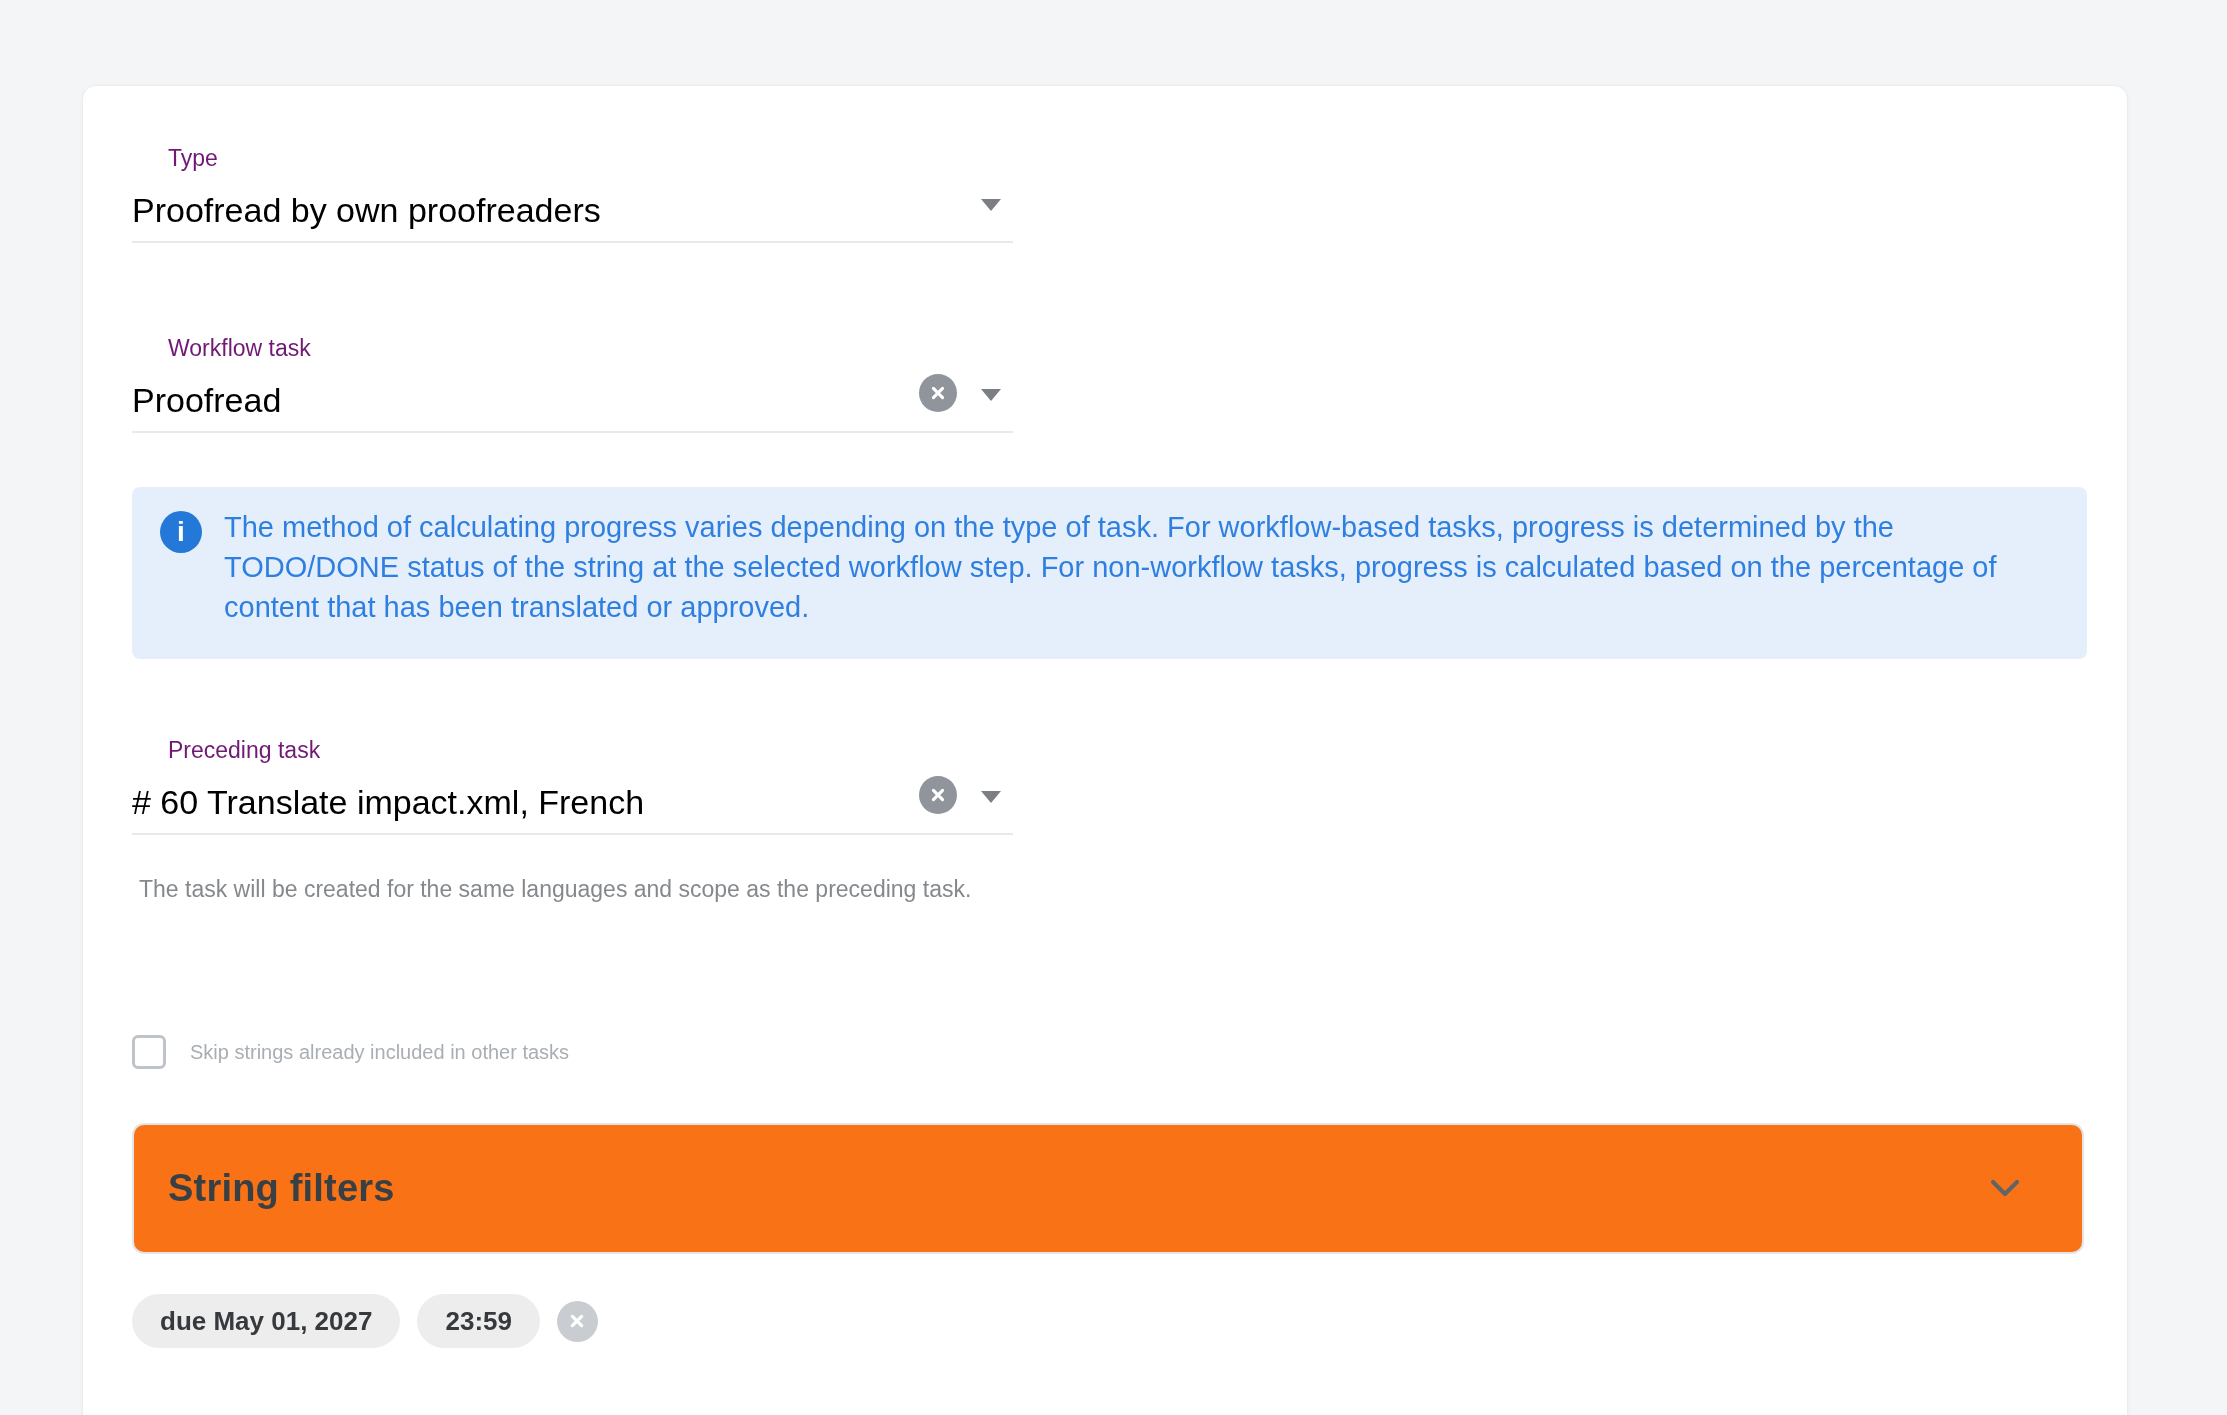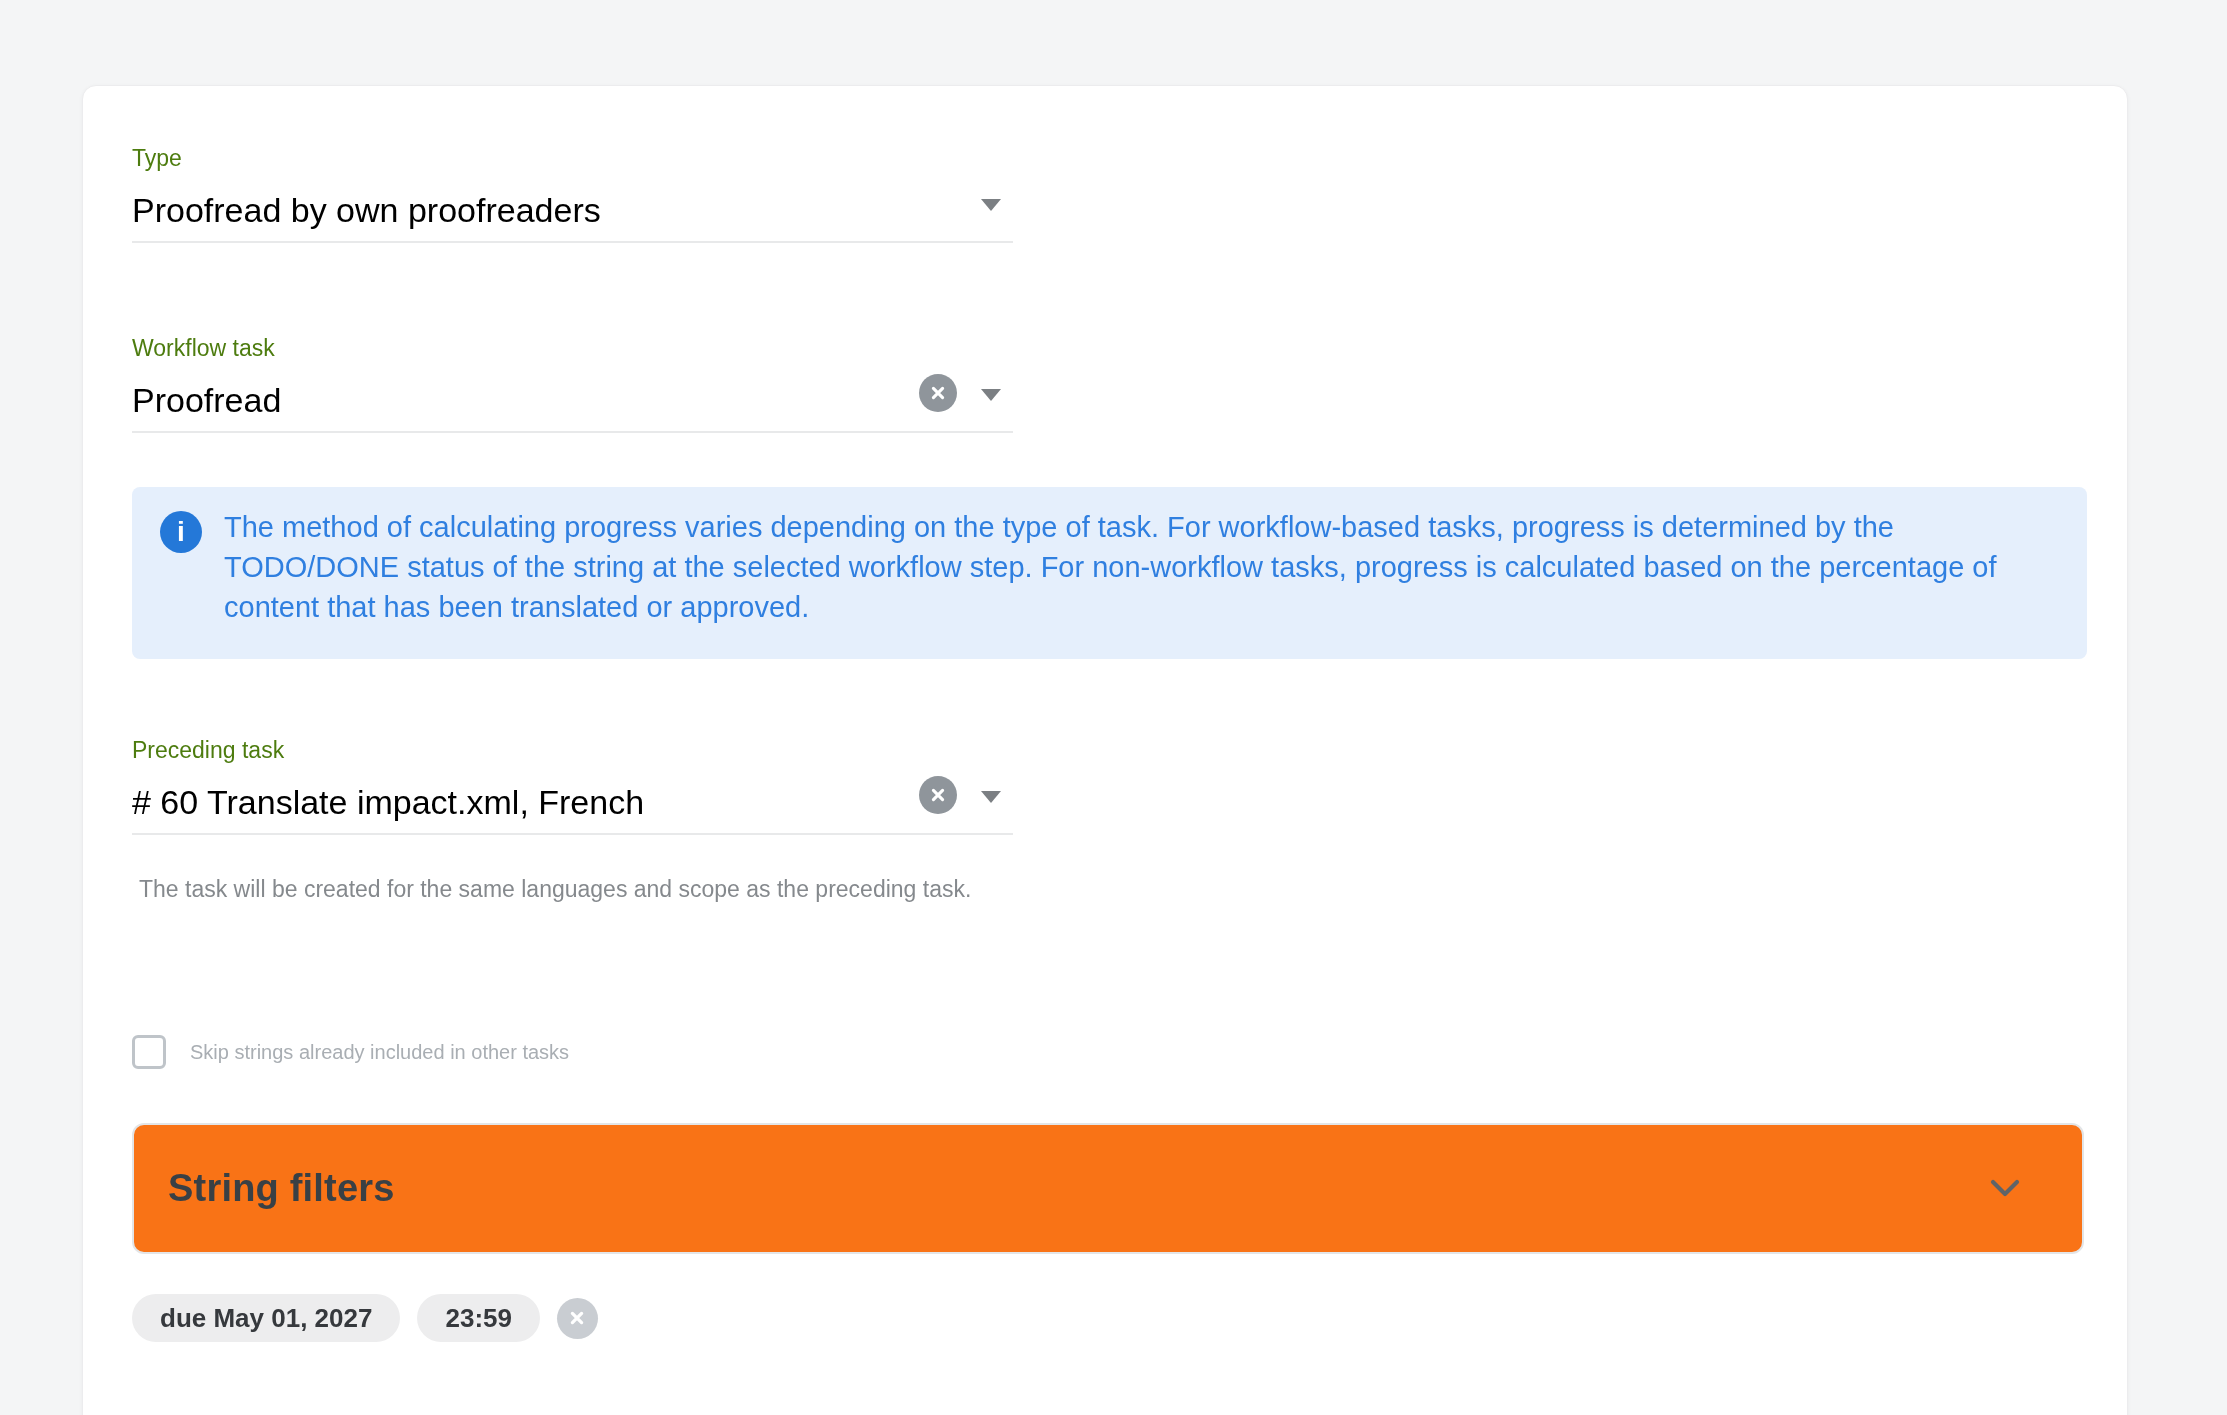--- a/index.html
+++ b/index.html
@@ -24,21 +24,22 @@
     position: absolute;
     left: 49px;
     width: 881px;
     border-bottom: 2px solid #e8e9ea;
     padding-bottom: 9px;
     cursor: pointer;
   }
   .field-label {
     font-size: 23px;
     line-height: 27px;
-    color: #4d7c0f;
+    color: #701a75;
+    margin-left: 36px;
   }
   .value-row {
     margin-top: 16px;
     display: flex;
     align-items: center;
     justify-content: space-between;
   }
   .field-value {
     font-size: 34px;
     line-height: 44px;
@@ -153,21 +154,21 @@
 
   
   .chips-row {
     position: absolute;
     left: 49px; top: 1208px;
     display: flex;
     align-items: center;
     gap: 17px;
   }
   .chip {
-    height: 48px;
+    height: 54px;
     border-radius: 27px;
     background: #ededee;
     display: flex; align-items: center;
     padding: 0 28px;
     font-size: 26px;
     font-weight: bold;
     color: #36393d;
     white-space: nowrap;
     cursor: pointer;
   }

